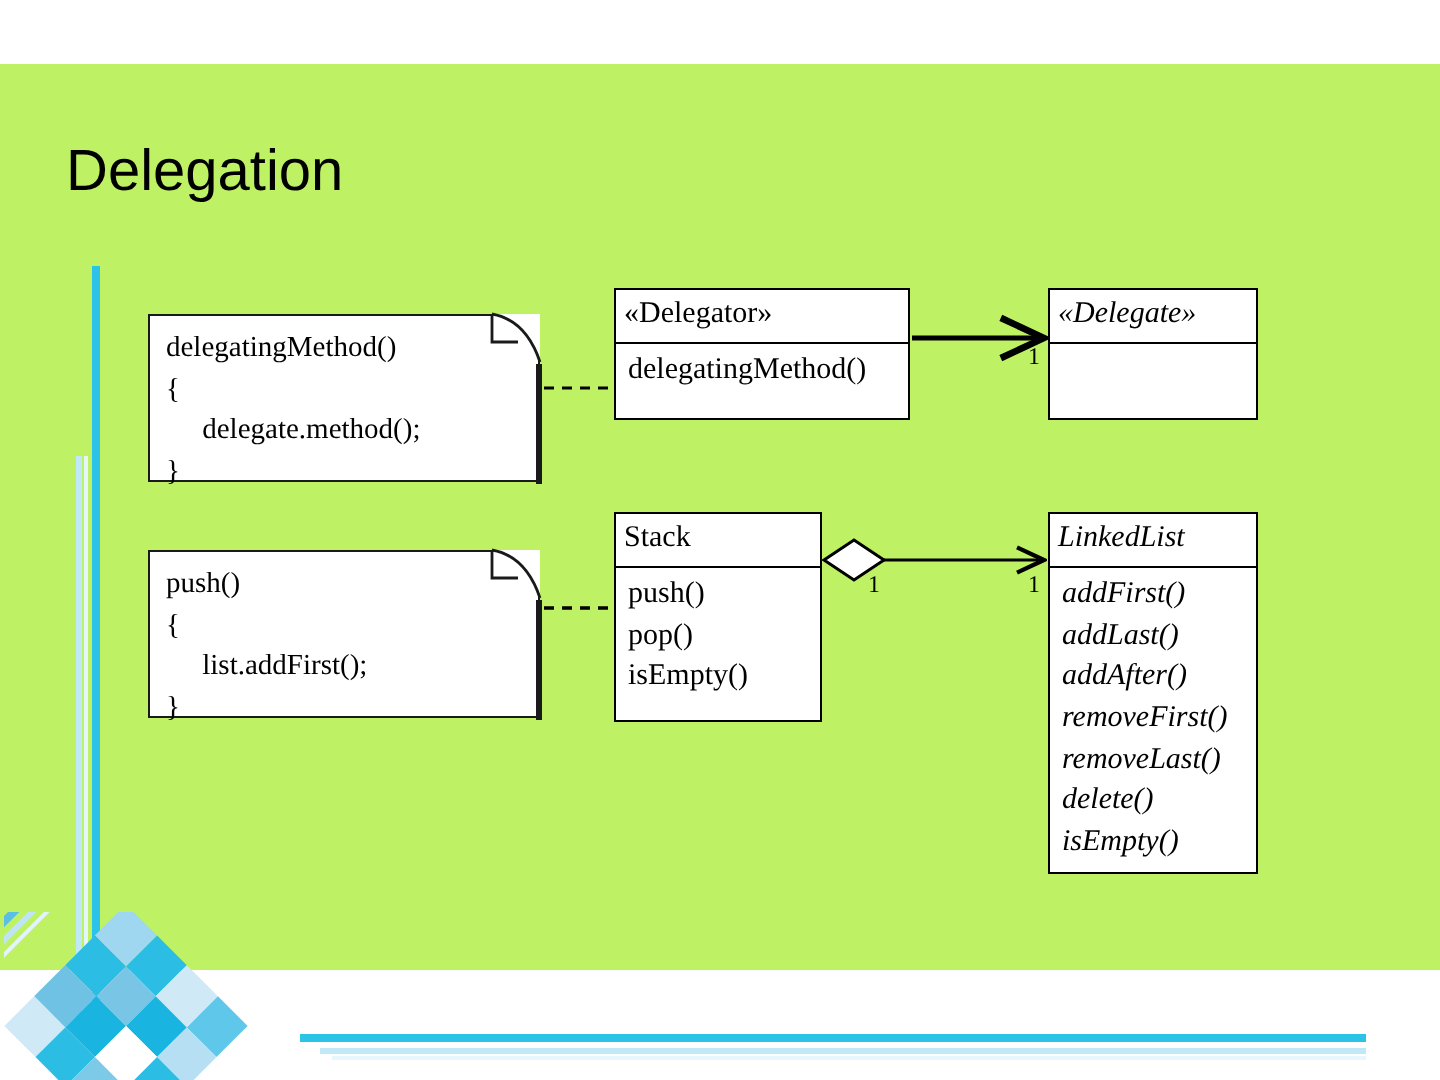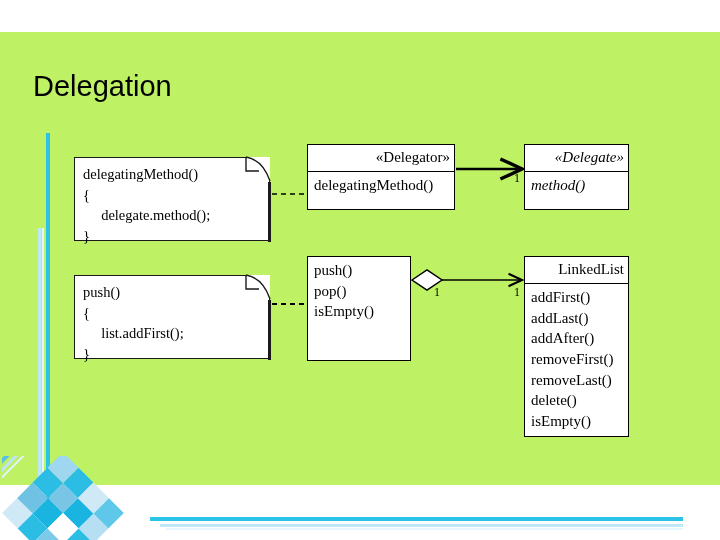--- a/index.html
+++ b/index.html
@@ -175,21 +175,21 @@
   .uml-class {
     position: absolute;
     border: 1.5px solid #000000;
     background: #ffffff;
     box-sizing: border-box;
   }
   .uml-class .cls-name {
     font-family: "Liberation Serif", serif;
     font-size: 15px;
     color: #000000;
-    text-align: right;
+    text-align: left;
     padding: 4px 4px 5px 4px;
     border-bottom: 1.5px solid #000000;
     white-space: nowrap;
   }
   .uml-class .cls-ops {
     font-family: "Liberation Serif", serif;
     font-size: 15px;
     color: #000000;
     line-height: 1.38;
     padding: 3px 4px 4px 6px;
@@ -282,43 +282,43 @@
     <div class="note-edge" style="height:60px;"></div>
   </div>
 
   <div class="uml-class" style="left:307px; top:112px; width:148px; height:66px;">
     <div class="cls-name">«Delegator»</div>
     <div class="cls-ops">delegatingMethod()</div>
   </div>
 
   <div class="uml-class" style="left:524px; top:112px; width:105px; height:66px;font-style:italic;">
     <div class="cls-name">«Delegate»</div>
-    <div class="cls-ops">method()</div>
   </div>
 
   <div class="note" style="left:74px; top:243px; width:196px; height:84px;">
     <div class="note-body">push()
 {
      list.addFirst();
 }</div>
     <svg class="note-fold-svg" viewBox="0 0 34 34">
       <path d="M9 1 L33 1 L33 25 Z" fill="#ffffff"></path>
       <path d="M9 1 L9 15 L22 15" fill="none" stroke="#1a1a1a" stroke-width="1.4"></path>
       <path d="M9 1 Q26 4 33 25" fill="none" stroke="#1a1a1a" stroke-width="1.4"></path>
     </svg>
     <div class="note-edge" style="height:60px;"></div>
   </div>
 
   <div class="uml-class" style="left:307px; top:224px; width:104px; height:105px;">
+    <div class="cls-name">Stack</div>
     <div class="cls-ops">push()
 pop()
 isEmpty()</div>
   </div>
 
-  <div class="uml-class" style="left:524px; top:224px; width:105px; height:181px;">
+  <div class="uml-class" style="left:524px; top:224px; width:105px; height:181px;font-style:italic;">
     <div class="cls-name">LinkedList</div>
     <div class="cls-ops">addFirst()
 addLast()
 addAfter()
 removeFirst()
 removeLast()
 delete()
 isEmpty()</div>
   </div>
 

